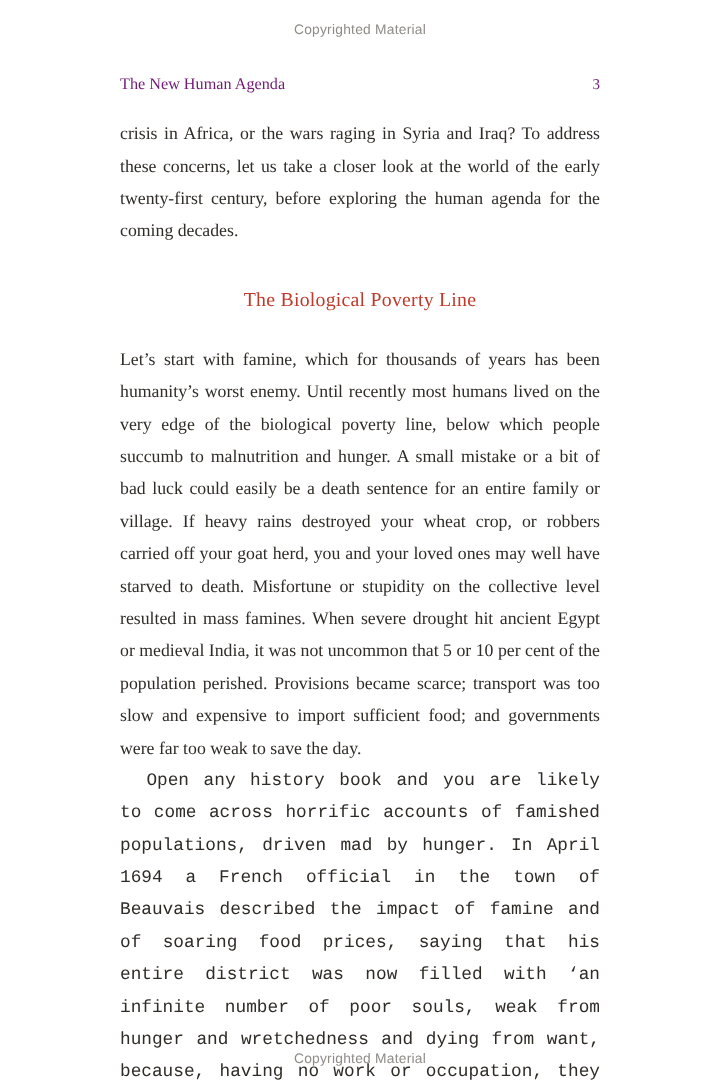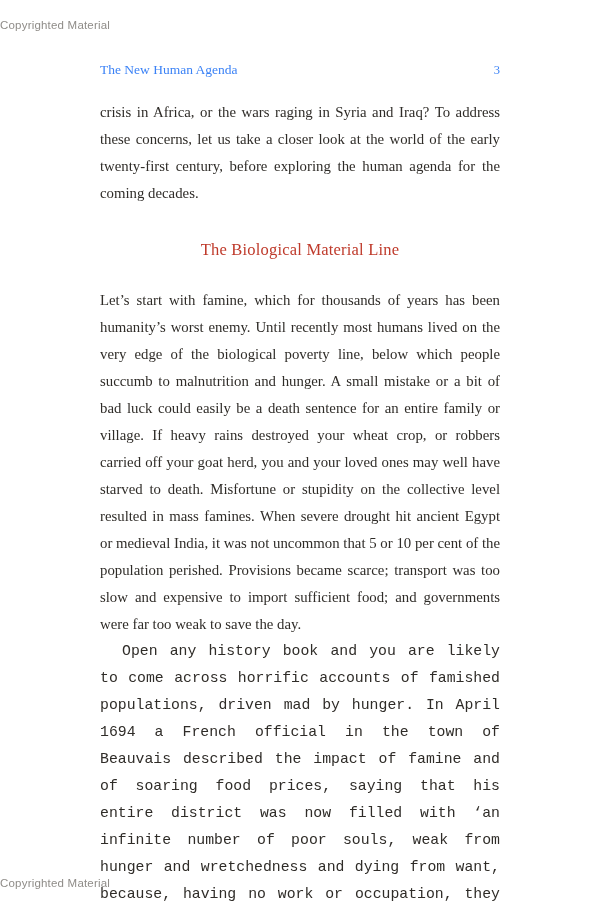--- a/index.html
+++ b/index.html
@@ -20,35 +20,36 @@
     height: 906px;
     background: #ffffff;
     padding: 0 100px;
     overflow: hidden;
   }
 
   .copyright {
     position: absolute;
     left: 0;
     width: 100%;
+    text-align: center;
     font-family: "Liberation Sans", sans-serif;
     font-size: 11.5px;
     color: #8f8c88;
     letter-spacing: 0.2px;
   }
   .copyright.top { top: 19px; }
   .copyright.bottom { bottom: 17px; }
 
   .running-header {
     display: flex;
     justify-content: space-between;
     align-items: baseline;
     padding-top: 62px;
     font-size: 13.5px;
-    color: #3b82f6;
+    color: #701a75;
   }
 
   .running-header .page-num {
     font-size: 12.5px;
   }
 
   .body-text {
     margin-top: 21px;
     font-size: 14.8px;
     line-height: 27px;
@@ -79,21 +80,21 @@
 
   <header class="running-header">
     <span>The New Human Agenda</span>
     <span class="page-num">3</span>
   </header>
 
   <main class="body-text">
 
     <p class="para">crisis in Africa, or the wars raging in Syria and Iraq? To address these concerns, let us take a closer look at the world of the early twenty-first century, before exploring the human agenda for the coming decades.</p>
 
-    <h2 class="section-heading">The Biological Material Line</h2>
+    <h2 class="section-heading">The Biological Poverty Line</h2>
 
     <p class="para">Let’s start with famine, which for thousands of years has been humanity’s worst enemy. Until recently most humans lived on the very edge of the biological poverty line, below which people succumb to malnutrition and hunger. A small mistake or a bit of bad luck could easily be a death sentence for an entire family or village. If heavy rains destroyed your wheat crop, or robbers carried off your goat herd, you and your loved ones may well have starved to death. Misfortune or stupidity on the collective level resulted in mass famines. When severe drought hit ancient Egypt or medieval India, it was not uncommon that 5 or 10 per cent of the population perished. Provisions became scarce; transport was too slow and expensive to import sufficient food; and governments were far too weak to save the day.</p>
 
     <p class="para indent">Open any history book and you are likely to come across horrific accounts of famished populations, driven mad by hunger. In April 1694 a French official in the town of Beauvais described the impact of famine and of soaring food prices, saying that his entire district was now filled with ‘an infinite number of poor souls, weak from hunger and wretchedness and dying from want, because, having no work or occupation, they lack the money to buy bread. Seeking to prolong their lives a little and somewhat to appease their hunger, these poor folk eat such unclean things as cats and the flesh of horses flayed and cast onto dung heaps. [Others consume] the blood that flows when cows and oxen are slaughtered, and the offal that cooks throw into the streets. Other poor wretches eat nettles and weeds, or roots and herbs which they boil in water.’¹</p>
 
 
   </main>
 
   <div class="copyright bottom">Copyrighted Material</div>
 

